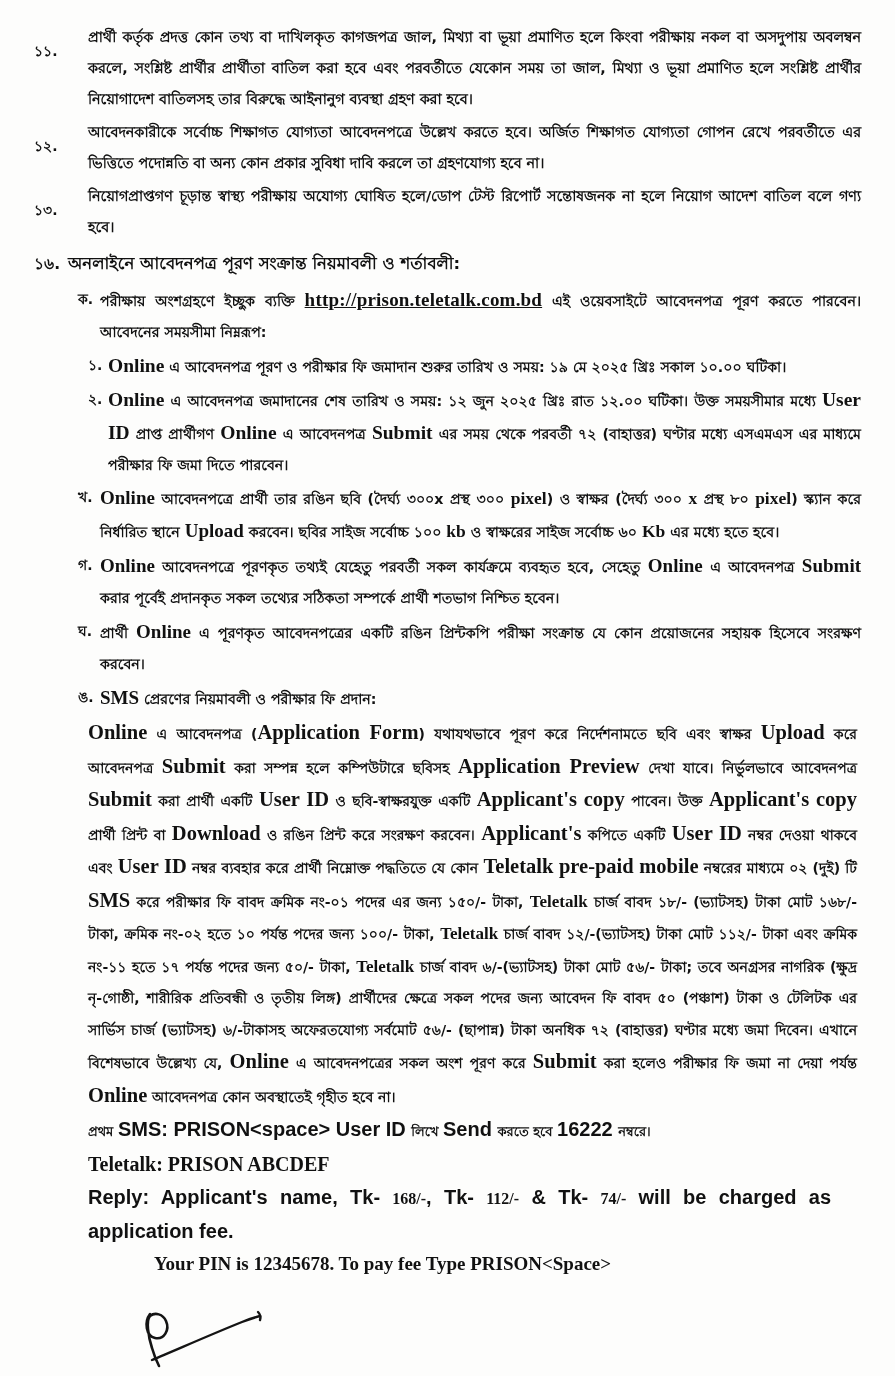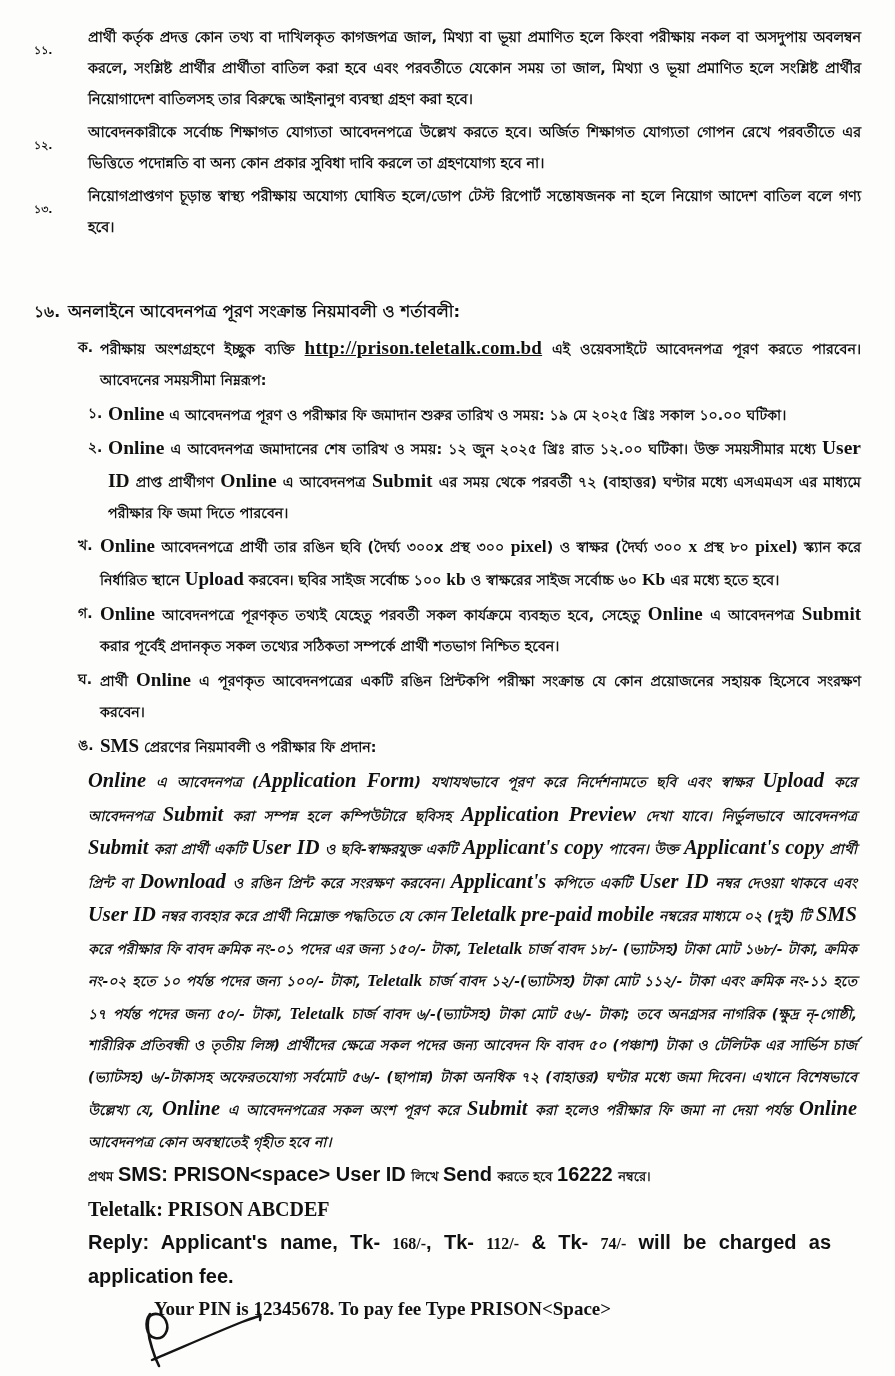--- a/index.html
+++ b/index.html
@@ -28,21 +28,21 @@
   
   .clause{
     display:flex;
     align-items:flex-start;
     margin-bottom:2px;
   }
   .clause .num{
     flex:0 0 62px;
     font-family:"DejaVu Sans",sans-serif;
     font-weight:700;
-    font-size:11px;
+    font-size:14px;
     line-height:30px;
     padding-top:14px;
     text-align:left;
     padding-left:8px;
     box-sizing:border-box;
   }
   .clause .body{
     flex:1 1 auto;
     font-family:"DejaVu Sans","Liberation Sans",sans-serif;
     font-weight:700;
@@ -64,21 +64,20 @@
     font-family:"DejaVu Sans",sans-serif;
     font-weight:700;
     font-size:15.5px;
     padding-left:8px;
     padding-right:8px;
   }
   .sec-head .title{
     font-family:"DejaVu Sans",sans-serif;
     font-weight:700;
     font-size:16.5px;
-    margin-top:48px;
   }
 
   
   .sub{
     display:flex;
     align-items:flex-start;
     margin:0 0 2px 0;
     padding-left:52px;
   }
   .sub .mark{
@@ -133,21 +132,20 @@
 
   
   .feeblock{
     padding-left:62px;
     padding-right:4px;
     font-family:"DejaVu Sans","Liberation Sans",sans-serif;
     font-weight:700;
     font-size:14px;
     line-height:31.5px;
     text-align:justify;
-    font-style:italic;
   }
   .feeblock .en-lg{font-family:"Liberation Serif",serif;font-weight:700;font-size:20.5px;}
   .feeblock .en-md{font-family:"Liberation Serif",serif;font-weight:700;font-size:17px;}
 
   
   .smsline{
     padding-left:62px;
     font-family:"Liberation Serif",serif;
     font-weight:700;
     font-size:20px;

